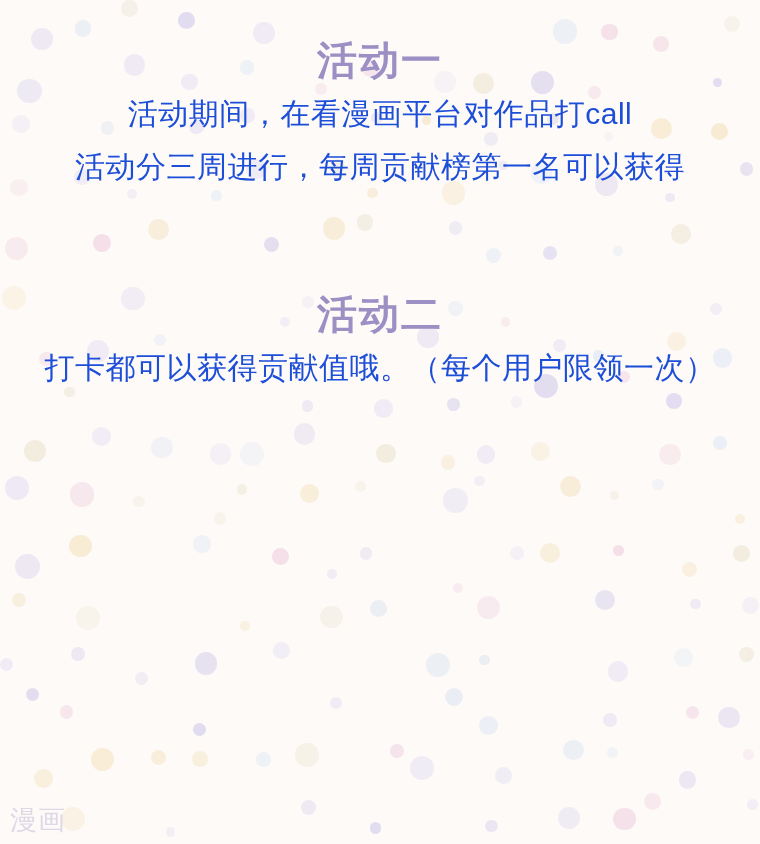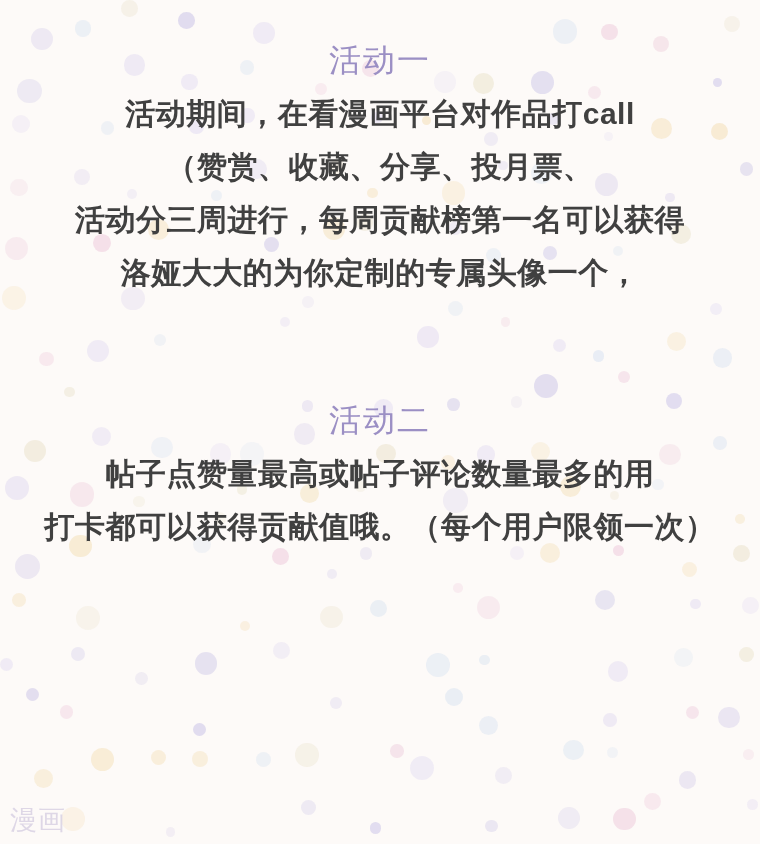--- a/index.html
+++ b/index.html
@@ -37,33 +37,33 @@
     z-index: 2;
     width: 760px;
     box-sizing: border-box;
     padding: 34px 28px 0 28px;
     text-align: center;
   }
   .block {
     margin: 0;
   }
   .line {
-    color: #404040;
+    color: #1d4ed8;
     font-size: 30px;
     line-height: 53px;
     letter-spacing: 0.5px;
     white-space: nowrap;
-    font-weight: 700;
+    font-weight: 400;
   }
   .heading {
     color: #9b8fc4;
-    font-size: 32px;
+    font-size: 40px;
     line-height: 53px;
     letter-spacing: 2px;
-    font-weight: 400;
+    font-weight: 700;
   }
   .spacer-lg {
     height: 95px;
   }
   .watermark {
     position: absolute;
     left: 10px;
     bottom: 6px;
     z-index: 3;
     font-size: 27px;
@@ -244,30 +244,27 @@
       <span style="left:613.2px;top:807.5px;width:22.4px;height:22.4px;background:#f2d9e4;opacity:0.77;"></span>
       <span style="left:644.2px;top:792.7px;width:16.9px;height:16.9px;background:#f2d9e4;opacity:0.49;"></span>
       <span style="left:747.2px;top:799.1px;width:10.5px;height:10.5px;background:#e9e3f3;opacity:0.49;"></span>
     </div>
 
   <div id="content">
 
     <div class="block">
       <div class="heading">活动一</div>
       <div class="line">活动期间，在看漫画平台对作品打call</div>
-      <div class="line">（赞赏、收藏、分享、投月票、</div>
       <div class="line">活动分三周进行，每周贡献榜第一名可以获得</div>
-      <div class="line">洛娅大大的为你定制的专属头像一个，</div>
     </div>
 
     <div class="spacer-lg"></div>
 
     <div class="block">
       <div class="heading">活动二</div>
-      <div class="line">帖子点赞量最高或帖子评论数量最多的用</div>
       <div class="line">打卡都可以获得贡献值哦。（每个用户限领一次）</div>
     </div>
 
   </div>
 
   <div class="watermark">漫画</div>
 
 </div>
 
 </body></html>

